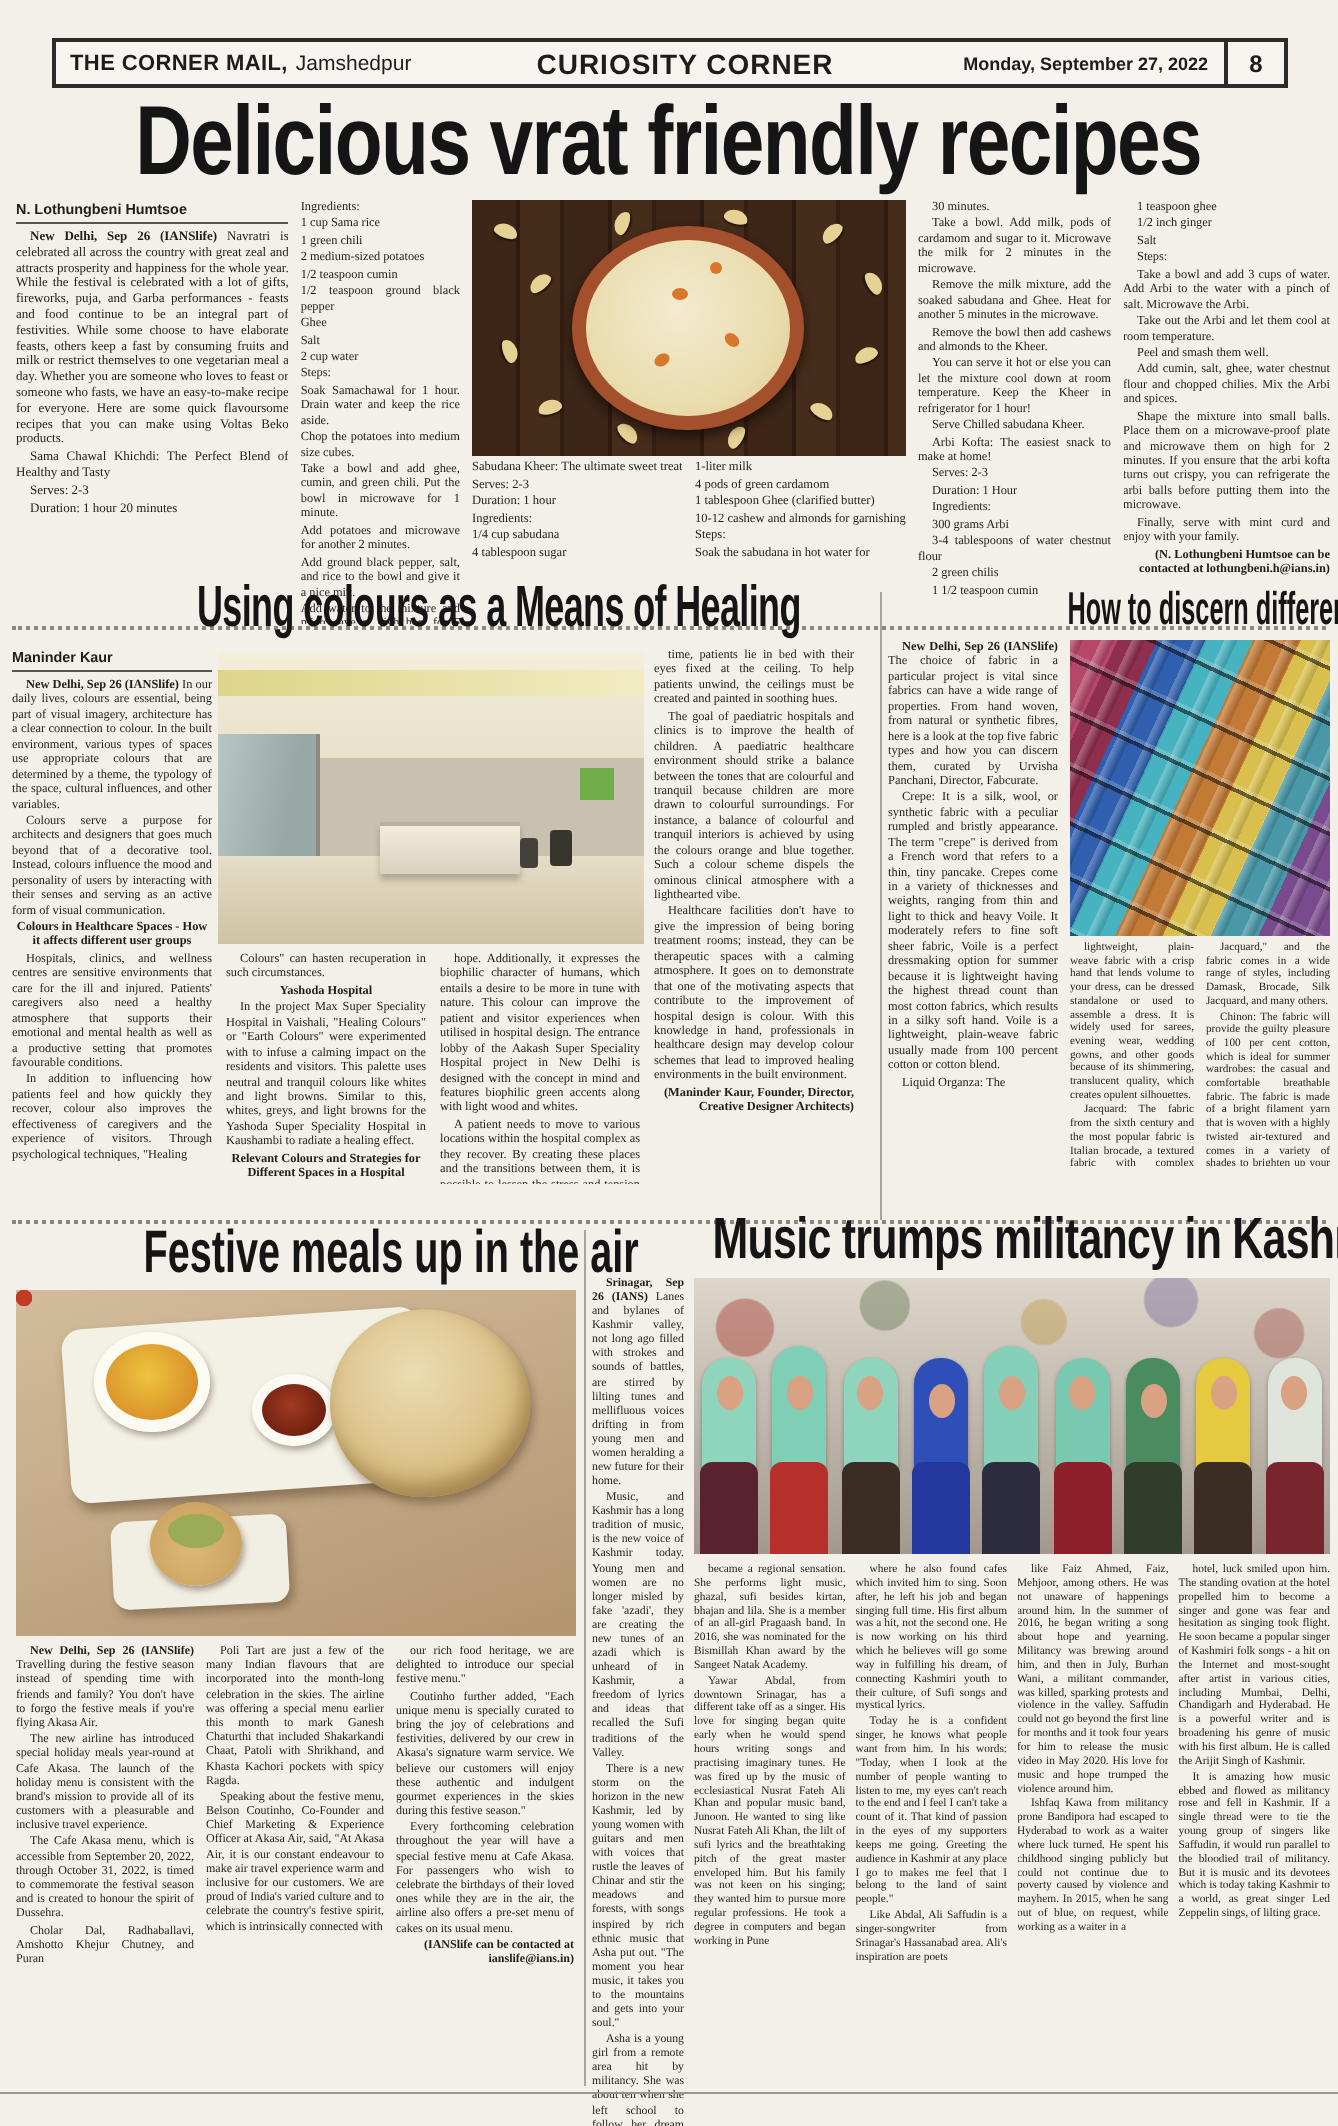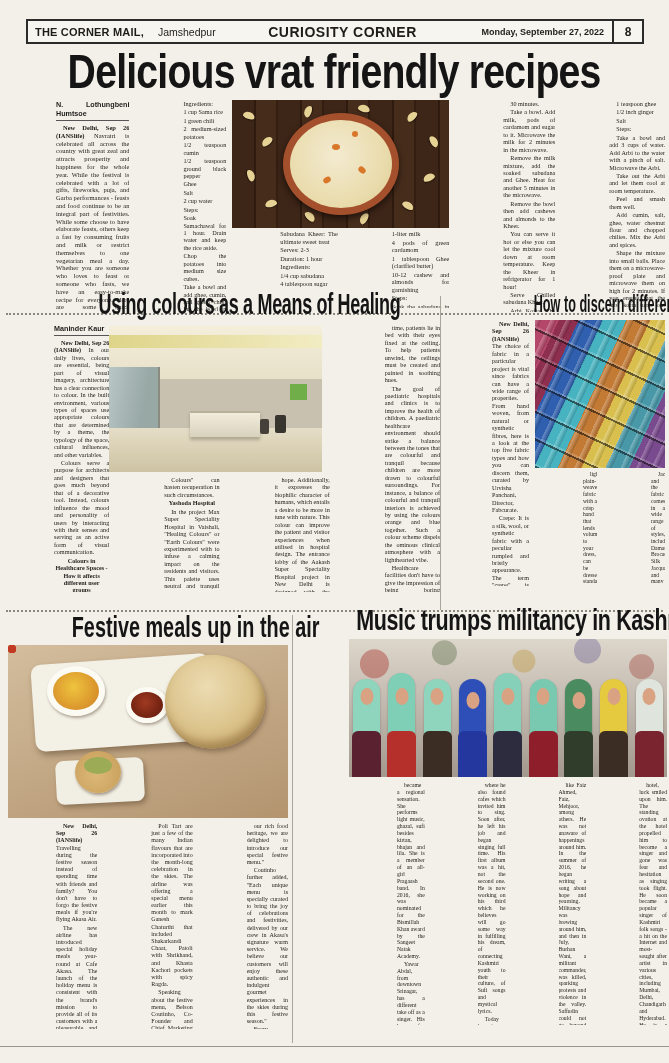--- a/index.html
+++ b/index.html
@@ -7,41 +7,41 @@
   body { height:1063px; background:#f2f0e9; position:relative;
          font-family:"Liberation Serif", serif; color:#1f1d1a; overflow:hidden; }
   b { font-weight:bold; }
 
   
   .masthead { position:absolute; left:26px; top:19px; width:618px; height:25px;
     border:2px solid #2b2b2b; background:#f7f5ef; display:flex; align-items:stretch; }
   .mh-left { flex:0 0 215px; display:flex; align-items:center; padding-left:7px;
     font-family:"Liberation Sans",sans-serif; font-size:11px; }
   .mh-left .paper { font-weight:bold; letter-spacing:.2px; }
-  .mh-left .city { font-weight:normal; margin-left:14px; font-size:10.5px; }
+  .mh-left .city { font-weight:normal; margin-left:4px; font-size:10.5px; }
   .mh-center { flex:1; display:flex; align-items:center; justify-content:center;
     font-family:"Liberation Sans",sans-serif; font-weight:bold; font-size:14px; letter-spacing:.5px; }
   .mh-date { flex:0 0 170px; display:flex; align-items:center; justify-content:flex-end;
     font-family:"Liberation Sans",sans-serif; font-weight:bold; font-size:9px; padding-right:8px; }
   .mh-page { flex:0 0 30px; border-left:2px solid #2b2b2b; display:flex; align-items:center;
     justify-content:center; font-family:"Liberation Sans",sans-serif; font-weight:bold; font-size:12px; }
 
   
   .headline { font-family:"Liberation Sans",sans-serif; font-weight:bold; color:#151515;
     text-align:center; line-height:1; white-space:nowrap; }
   .squeeze { display:inline-block; transform-origin:center; }
   #main-headline { position:absolute; top:47px; left:0; width:669px; font-size:49px; }
   #main-headline .squeeze { transform:scaleX(.80); letter-spacing:-1px; }
   .h-colours { font-size:29px; } .h-colours .squeeze { transform:scaleX(.62); letter-spacing:-.5px; }
   .h-fabric  { font-size:23px; } .h-fabric .squeeze  { transform:scaleX(.55); }
   .h-festive { font-size:30px; } .h-festive .squeeze { transform:scaleX(.66); }
   .h-kashmir { font-size:29px; } .h-kashmir .squeeze { transform:scaleX(.74); letter-spacing:-.5px; }
 
   
-  .col { overflow:hidden; text-align:justify;margin-left:48px; }
+  .col { overflow:hidden; text-align:justify; }
   .col p { margin:0 0 1px 0; text-indent:7px; line-height:1.2; }
   .list p { text-indent:0; }
   .sh { font-weight:bold; text-align:center; text-indent:0 !important; }
   .sig { font-weight:bold; text-align:right; text-indent:0 !important; }
   .byline { font-family:"Liberation Sans",sans-serif; font-weight:bold; font-size:7.2px;
     border-bottom:1px solid #555; padding-bottom:2px; margin-bottom:3px; }
 
   
   .hrule-dot { position:absolute; left:6px; width:657px; border-top:2px dotted #8a877f; }
   .hrule-solid { position:absolute; left:0; width:669px; border-top:1.5px solid #9a968c; }

